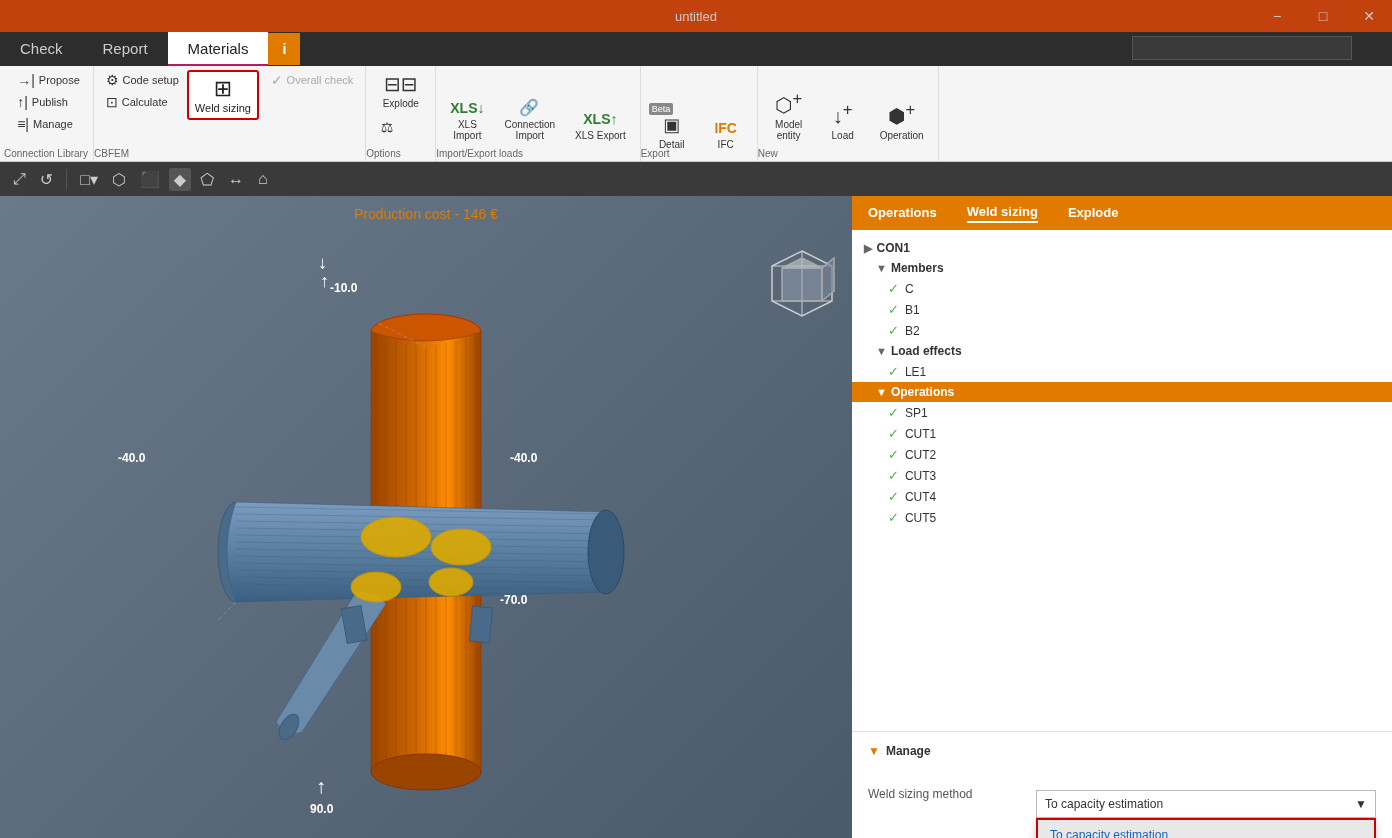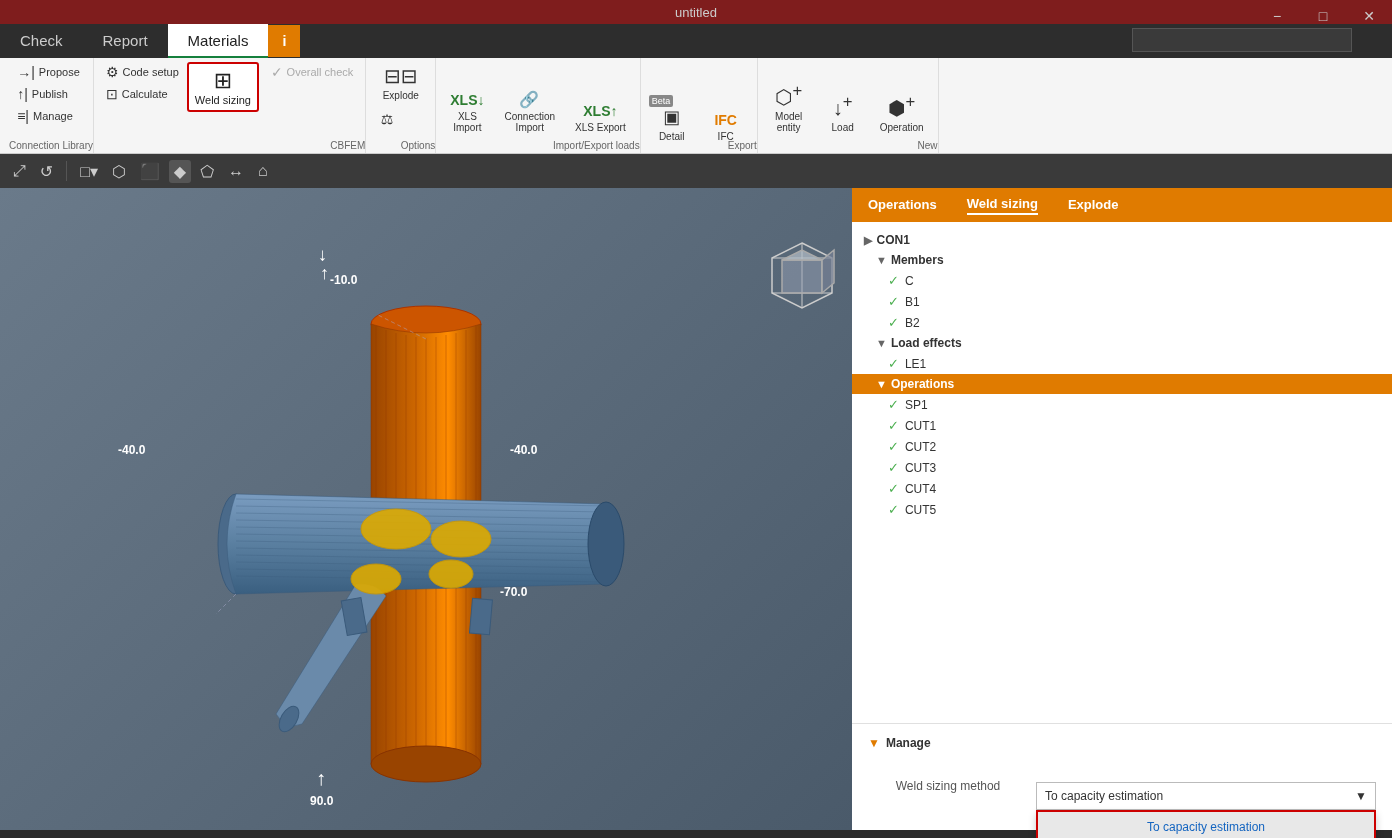--- a/index.html
+++ b/index.html
@@ -1,21 +1,21 @@
 <!DOCTYPE html>
 <html><head>
   <meta charset="utf-8">
   <style>
     * { box-sizing: border-box; margin: 0; padding: 0; }
     body { font-family: 'Segoe UI', Arial, sans-serif; font-size: 12px; background: #2b2b2b; color: #222; overflow: hidden; width: 1392px; height: 838px; }
 
     
     #titlebar {
-      background: #7f1d1d;
-      height: 24px;
+      background: #c2410c;
+      height: 32px;
       display: flex;
       align-items: center;
       justify-content: center;
       color: #ccc;
       font-size: 13px;
       position: relative;
     }
     #titlebar .win-controls {
       position: absolute;
       right: 0;
@@ -47,21 +47,21 @@
       cursor: pointer;
       font-size: 15px;
       height: 34px;
       display: flex;
       align-items: center;
       border-bottom: 2px solid transparent;
     }
     .ribbon-tab.active {
       background: #fff;
       color: #222;
-      border-bottom: 2px solid #15803d;
+      border-bottom: 2px solid #be185d;
     }
     .ribbon-search {
       position: absolute;
       right: 40px;
       top: 4px;
     }
     .ribbon-search input {
       width: 220px;
       height: 24px;
       background: #3a3a3a;
@@ -87,21 +87,21 @@
       border-right: 1px solid #ddd;
       padding: 4px 8px;
       min-width: 60px;
       position: relative;
     }
     .ribbon-group-label {
       position: absolute;
       bottom: 2px;
       font-size: 10px;
       color: #666;
-      text-align: right;
+      text-align: left;
       width: 100%;
     }
     .ribbon-group-content {
       display: flex;
       flex-direction: column;
       align-items: flex-start;
       gap: 2px;
       flex: 1;
       padding-bottom: 14px;
     }
@@ -291,21 +291,20 @@
       font-weight: 600;
       color: #333;
     }
     .weld-section-arrow { color: #e07b00; font-size: 12px; }
 
     .weld-row {
       display: flex;
       align-items: center;
       margin-bottom: 8px;
       gap: 8px;
-      text-align: center;
     }
     .weld-label {
       font-size: 12px;
       color: #555;
       min-width: 160px;
     }
     .weld-dropdown {
       flex: 1;
       position: relative;
       margin-top: 20px;
@@ -522,20 +521,23 @@
   <div class="tool-btn">⬠</div>
   <div class="tool-btn">↔</div>
   <div class="tool-btn">⌂</div>
 </div>
 
 <div id="main">
 
   <div id="viewport">
     <div class="viewport-bg"></div>
 
+    <div class="prod-cost">
+      <span>Production cost  -  146 €</span>
+    </div>
 
     <div class="dim-label" style="top:85px; left:330px;">-10.0</div>
     <div class="dim-label" style="top:255px; left:118px;">-40.0</div>
     <div class="dim-label" style="top:255px; left:510px;">-40.0</div>
     <div class="dim-label" style="top:397px; left:500px;">-70.0</div>
     <div class="dim-label" style="bottom:22px; left:310px;">90.0</div>
 
     <div style="position:absolute; top:58px; left:318px; color:#fff; font-size:18px; transform:rotate(180deg);">↑</div>
     <div style="position:absolute; top:75px; left:320px; color:#fff; font-size:18px;">↑</div>
 

